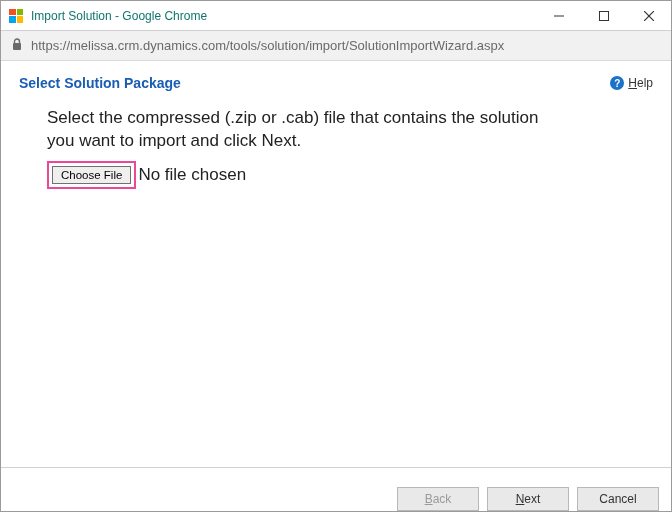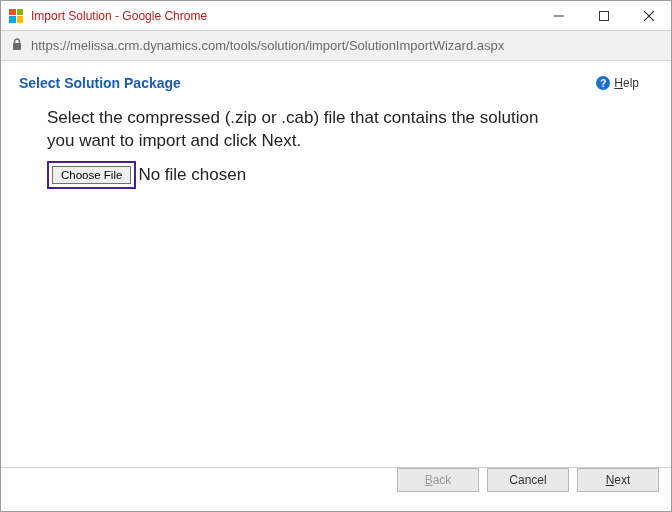--- a/index.html
+++ b/index.html
@@ -27,41 +27,41 @@
     display: grid;
     grid-template-columns: 1fr 1fr;
     grid-template-rows: 1fr 1fr;
     gap: 1px;
     margin-right: 8px;
   }
   .win-logo span:nth-child(1){background:#f25022;}
   .win-logo span:nth-child(2){background:#7fba00;}
   .win-logo span:nth-child(3){background:#00a4ef;}
   .win-logo span:nth-child(4){background:#ffb900;}
-  .title-text { color:#b91c1c; font-size:12px; flex:0 0 auto; }
+  .title-text { color:#0f766e; font-size:12px; flex:0 0 auto; }
   .title-spacer { flex:1; }
   .win-controls { display:flex; height:100%; }
   .win-btn {
     width: 45px;
     display:flex; align-items:center; justify-content:center;
     color:#333; font-size:12px;
   }
   .addrbar {
     display:flex; align-items:center;
     height: 30px;
     background:#f1f1f1;
     border-bottom:1px solid #d9d9d9;
     padding: 0 10px;
     gap:8px;
   }
   .lock-icon { color:#6a6a6a; font-size:12px; }
   .url { color:#6a6a6a; font-size:13px; white-space:nowrap; overflow:hidden; }
   .content {
     position:relative;
-    padding: 10px 32px 0 18px;
+    padding: 10px 18px 0 18px;
     height: calc(100% - 30px - 30px - 44px);
     overflow:hidden;
   }
   .header-row {
     display:flex; align-items:center; justify-content:space-between;
     margin-top:4px;
   }
   .page-title {
     color:#1a5db3;
     font-weight:600;
@@ -84,40 +84,40 @@
     max-width: 520px;
     color:#222;
     font-size:17px;
     line-height:1.35;
   }
   .file-row {
     margin-left:28px;
     display:flex; align-items:center; gap:2px;
   }
   .file-highlight {
-    border:2px solid #4c1d95;
+    border:2px solid #ec4899;
     padding:3px 3px;
     display:inline-flex;
   }
   .choose-btn {
     font-family: Arial, sans-serif;
     font-size:11.5px;
     padding:2px 8px;
     background:#efefef;
     border:1px solid #707070;
     cursor:pointer;
   }
   .no-file { color:#222; font-size:17px; }
   .footer {
     position:absolute;
     left:0; right:0; bottom:0;
     height:44px;
     border-top:1px solid #d0d0d0;
     background:#fff;
-    display:flex; align-items:flex-start; justify-content:flex-end;
+    display:flex; align-items:flex-end; justify-content:flex-end;
     padding-right:12px; gap:8px;
   }
   .wiz-btn {
     min-width:82px; height:24px;
     background:#e9e9e9;
     border:1px solid #b8b8b8;
     font-size:12px;
     color:#333;
     cursor:pointer;
     display:flex; align-items:center; justify-content:center;
@@ -183,17 +183,17 @@
       <button class="choose-btn">Choose File</button>
     </span>
     <span class="no-file">No file chosen</span>
   </div>
 </div>
 
 <div class="footer">
   <div class="wiz-btn disabled">
     <span><span class="mnemonic">B</span><span>ack</span></span>
   </div>
-  <div class="wiz-btn">Cancel</div>
   <div class="wiz-btn">
     <span><span class="mnemonic">N</span><span>ext</span></span>
   </div>
+  <div class="wiz-btn">Cancel</div>
 </div>
 
 </body></html>

